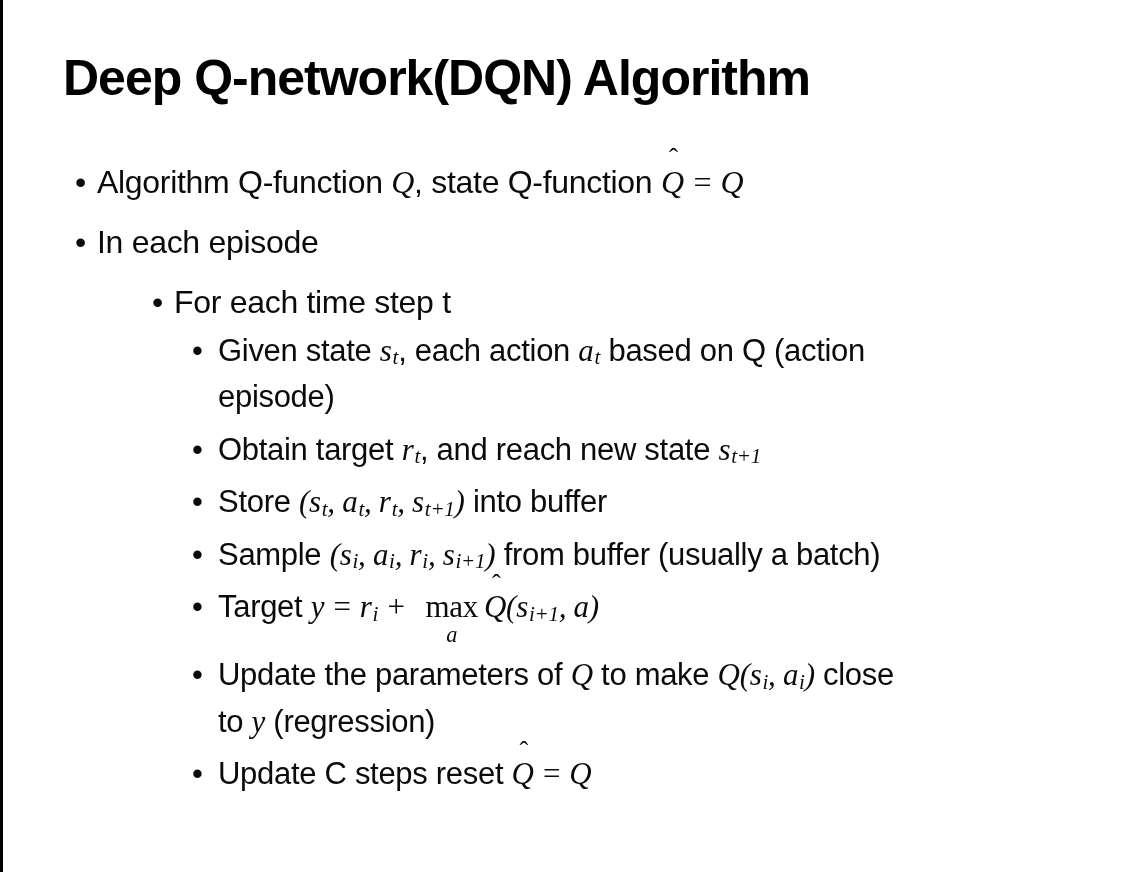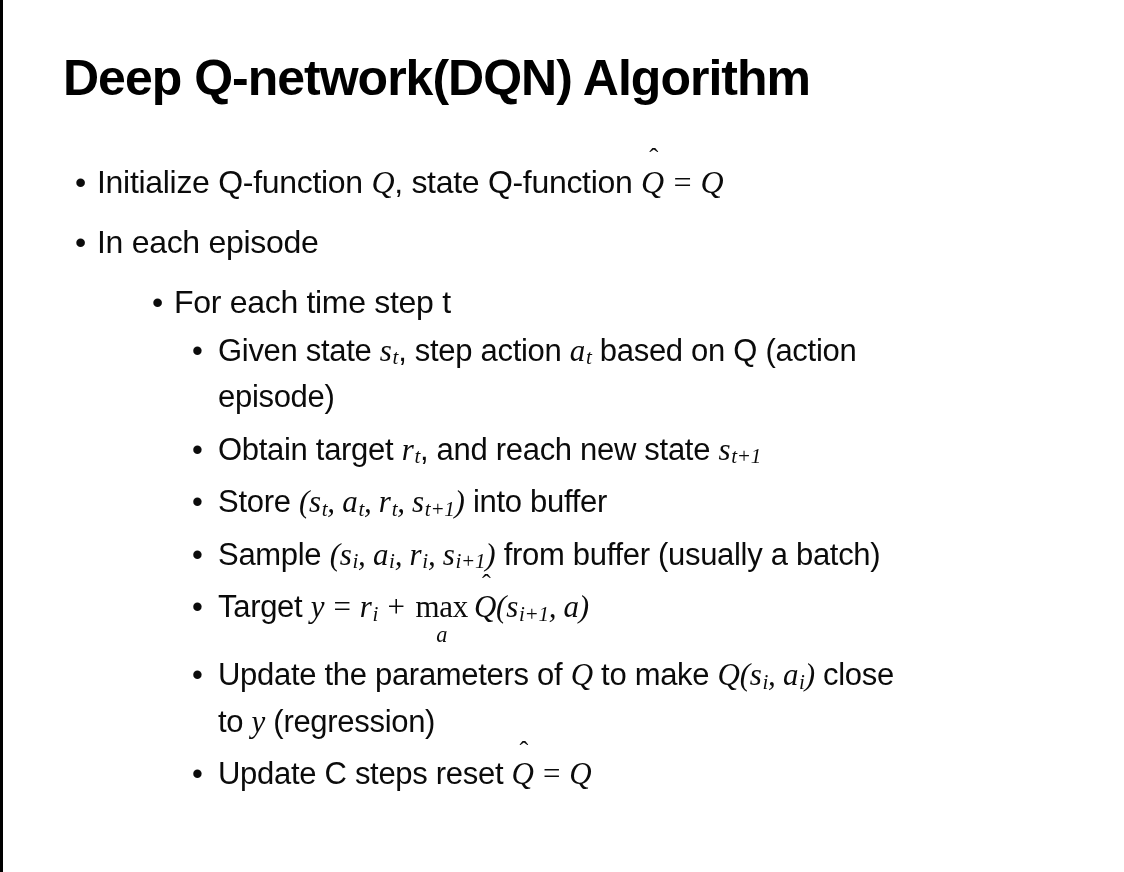--- a/index.html
+++ b/index.html
@@ -83,45 +83,45 @@
     transform: translateX(-50%);
     font-style: normal;
     font-size: 0.85em;
     line-height: 1;
   }
   .munder {
     display: inline-flex;
     flex-direction: column;
     align-items: center;
     font-family: "Liberation Serif", serif;
-    margin: 0 6px 0 2px;
+    margin: 0 6px 0 12px;
   }
   .munder .mop {
     font-style: normal;
     line-height: 1;
   }
   .munder .munder-arg {
     font-style: italic;
     font-size: 0.72em;
     line-height: 1;
     margin-top: 0.08em;
   }
 </style>
 </head>
 <body>
 
 <div class="left-border"></div>
 
 <div class="slide">
   <h1 class="slide-title">Deep Q-network(DQN) Algorithm</h1>
   <ul class="bullets">
-      <li class="l1"><span class="marker">•</span><span class="plain">Initialize Q-function </span><span class="math">Q</span><span class="plain">, state Q-function </span><span class="mhat"><span class="hat">ˆ</span><span>Q</span></span><span class="math"> = Q</span></li>
+      <li class="l1"><span class="marker">•</span><span class="plain">Algorithm Q-function </span><span class="math">Q</span><span class="plain">, state Q-function </span><span class="mhat"><span class="hat">ˆ</span><span>Q</span></span><span class="math"> = Q</span></li>
       <li class="l1"><span class="marker">•</span><span class="plain">In each episode</span></li>
       <li class="l2"><span class="marker">•</span><span class="plain">For each time step t</span></li>
-      <li class="l3"><span class="marker">•</span><span class="plain">Given state </span><span class="math">s</span><span class="sub">t</span><span class="plain">, step action </span><span class="math">a</span><span class="sub">t</span><span class="plain"> based on Q (action</span><br><span class="plain">episode)</span></li>
+      <li class="l3"><span class="marker">•</span><span class="plain">Given state </span><span class="math">s</span><span class="sub">t</span><span class="plain">, each action </span><span class="math">a</span><span class="sub">t</span><span class="plain"> based on Q (action</span><br><span class="plain">episode)</span></li>
       <li class="l3"><span class="marker">•</span><span class="plain">Obtain target </span><span class="math">r</span><span class="sub">t</span><span class="plain">, and reach new state </span><span class="math">s</span><span class="sub">t+1</span></li>
       <li class="l3"><span class="marker">•</span><span class="plain">Store </span><span class="math">(</span><span class="math">s</span><span class="sub">t</span><span class="math">, </span><span class="math">a</span><span class="sub">t</span><span class="math">, </span><span class="math">r</span><span class="sub">t</span><span class="math">, </span><span class="math">s</span><span class="sub">t+1</span><span class="math">)</span><span class="plain"> into buffer</span></li>
       <li class="l3"><span class="marker">•</span><span class="plain">Sample </span><span class="math">(</span><span class="math">s</span><span class="sub">i</span><span class="math">, </span><span class="math">a</span><span class="sub">i</span><span class="math">, </span><span class="math">r</span><span class="sub">i</span><span class="math">, </span><span class="math">s</span><span class="sub">i+1</span><span class="math">)</span><span class="plain"> from buffer (usually a batch)</span></li>
       <li class="l3"><span class="marker">•</span><span class="plain">Target </span><span class="math">y</span><span class="math"> = </span><span class="math">r</span><span class="sub">i</span><span class="math"> + </span><span class="munder">
           <span class="mop">max</span>
           <span class="munder-arg">a</span>
         </span><span class="mhat"><span class="hat">ˆ</span><span>Q</span></span><span class="math">(</span><span class="math">s</span><span class="sub">i+1</span><span class="math">, </span><span class="math">a</span><span class="math">)</span></li>
       <li class="l3"><span class="marker">•</span><span class="plain">Update the parameters of </span><span class="math">Q</span><span class="plain"> to make </span><span class="math">Q</span><span class="math">(</span><span class="math">s</span><span class="sub">i</span><span class="math">, </span><span class="math">a</span><span class="sub">i</span><span class="math">)</span><span class="plain"> close</span><br><span class="plain">to </span><span class="math">y</span><span class="plain"> (regression)</span></li>
       <li class="l3"><span class="marker">•</span><span class="plain">Update C steps reset </span><span class="mhat"><span class="hat">ˆ</span><span>Q</span></span><span class="math"> = Q</span></li>
     </ul>

